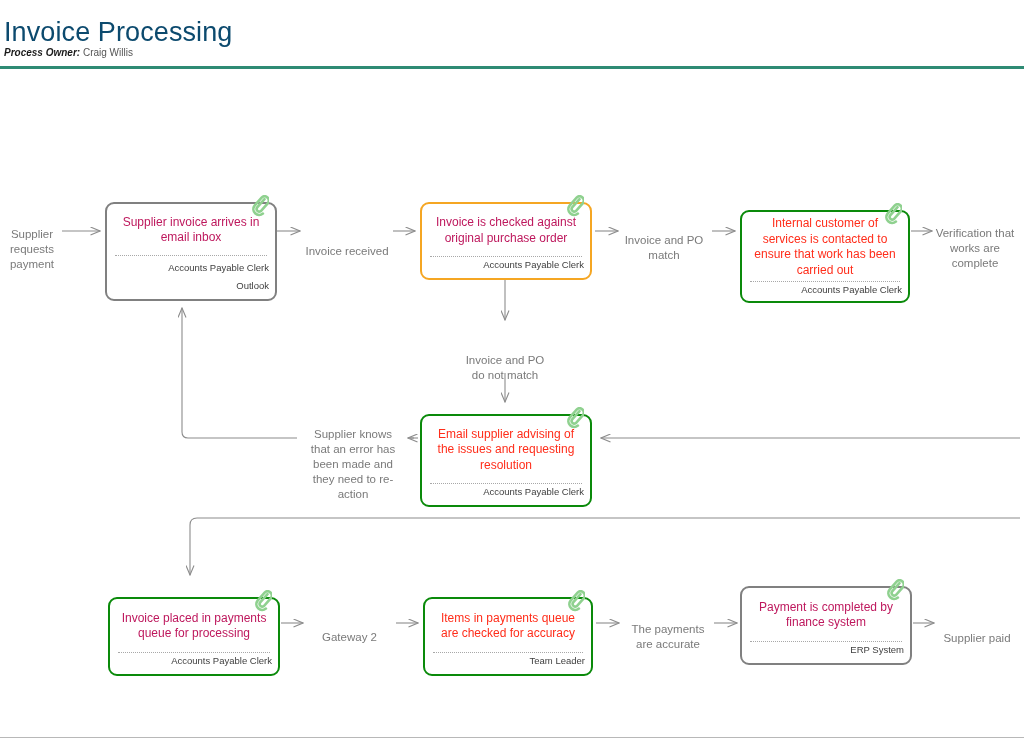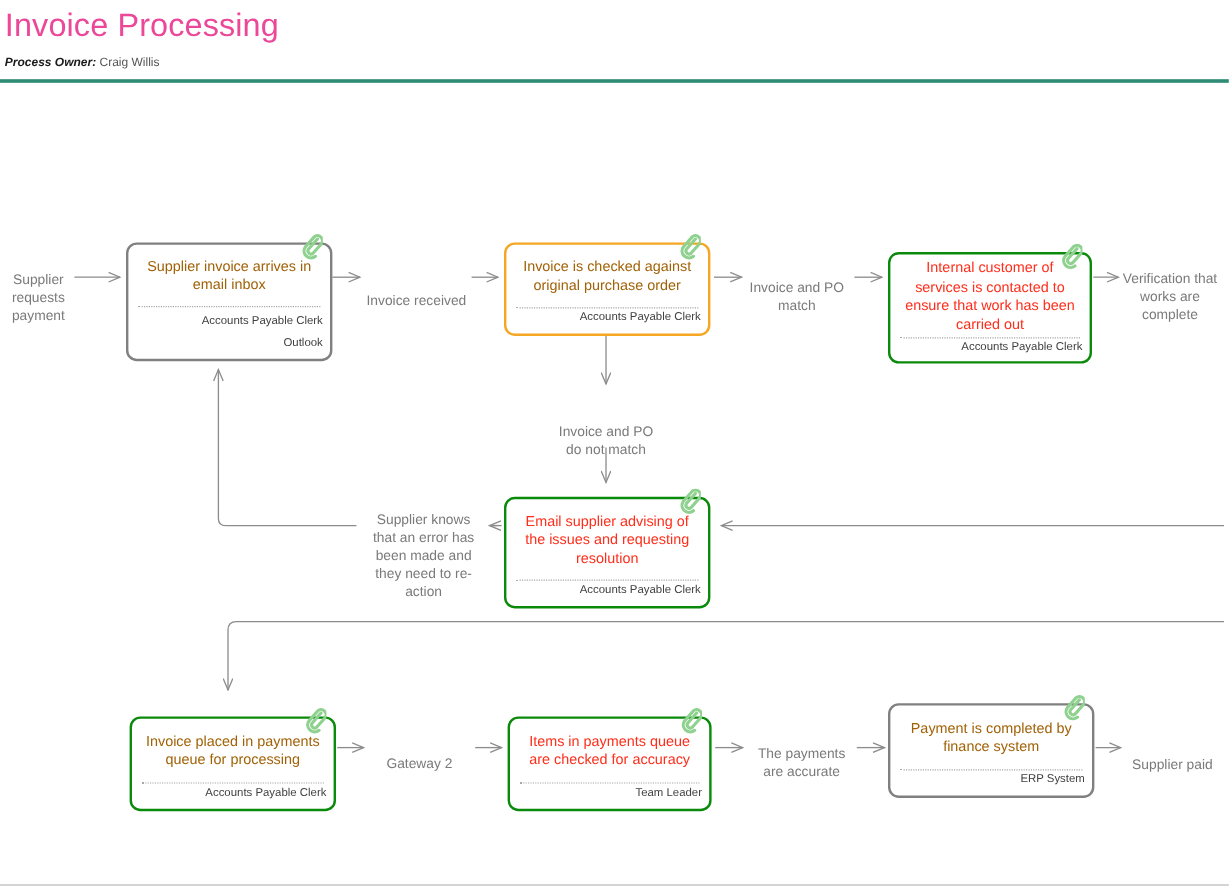--- a/index.html
+++ b/index.html
@@ -18,24 +18,24 @@
   
   #header {
     position: absolute;
     left: 0; top: 0;
     width: 1024px;
     height: 70px;
   }
   #page-title {
     position: absolute;
     left: 4px;
-    top: 6px;
+    top: 17px;
     font-size: 27px;
     font-weight: 400;
-    color: #ec4899;
+    color: #0c4a6e;
     letter-spacing: 0.1px;
     white-space: nowrap;
   }
   #owner-line {
     position: absolute;
     left: 4px;
     top: 47px;
     font-size: 10px;
     color: #4a4a4a;
     white-space: nowrap;
@@ -99,21 +99,21 @@
     flex: 1 1 auto;
     display: flex;
     align-items: center;
     justify-content: center;
     text-align: center;
     padding: 4px 9px 3px 9px;
     font-size: 12px;
     line-height: 15.5px;
     color: #2f9c2f;
   }
-  .node-title.text-green { color: #a16207; }
+  .node-title.text-green { color: #be185d; }
   .node-title.text-red   { color: #ff2d1a; }
 
   .node-divider {
     height: 0;
     border-top: 1px dotted #a8a8a8;
     margin: 0 8px;
   }
   .node-meta {
     text-align: right;
     font-size: 9.5px;

